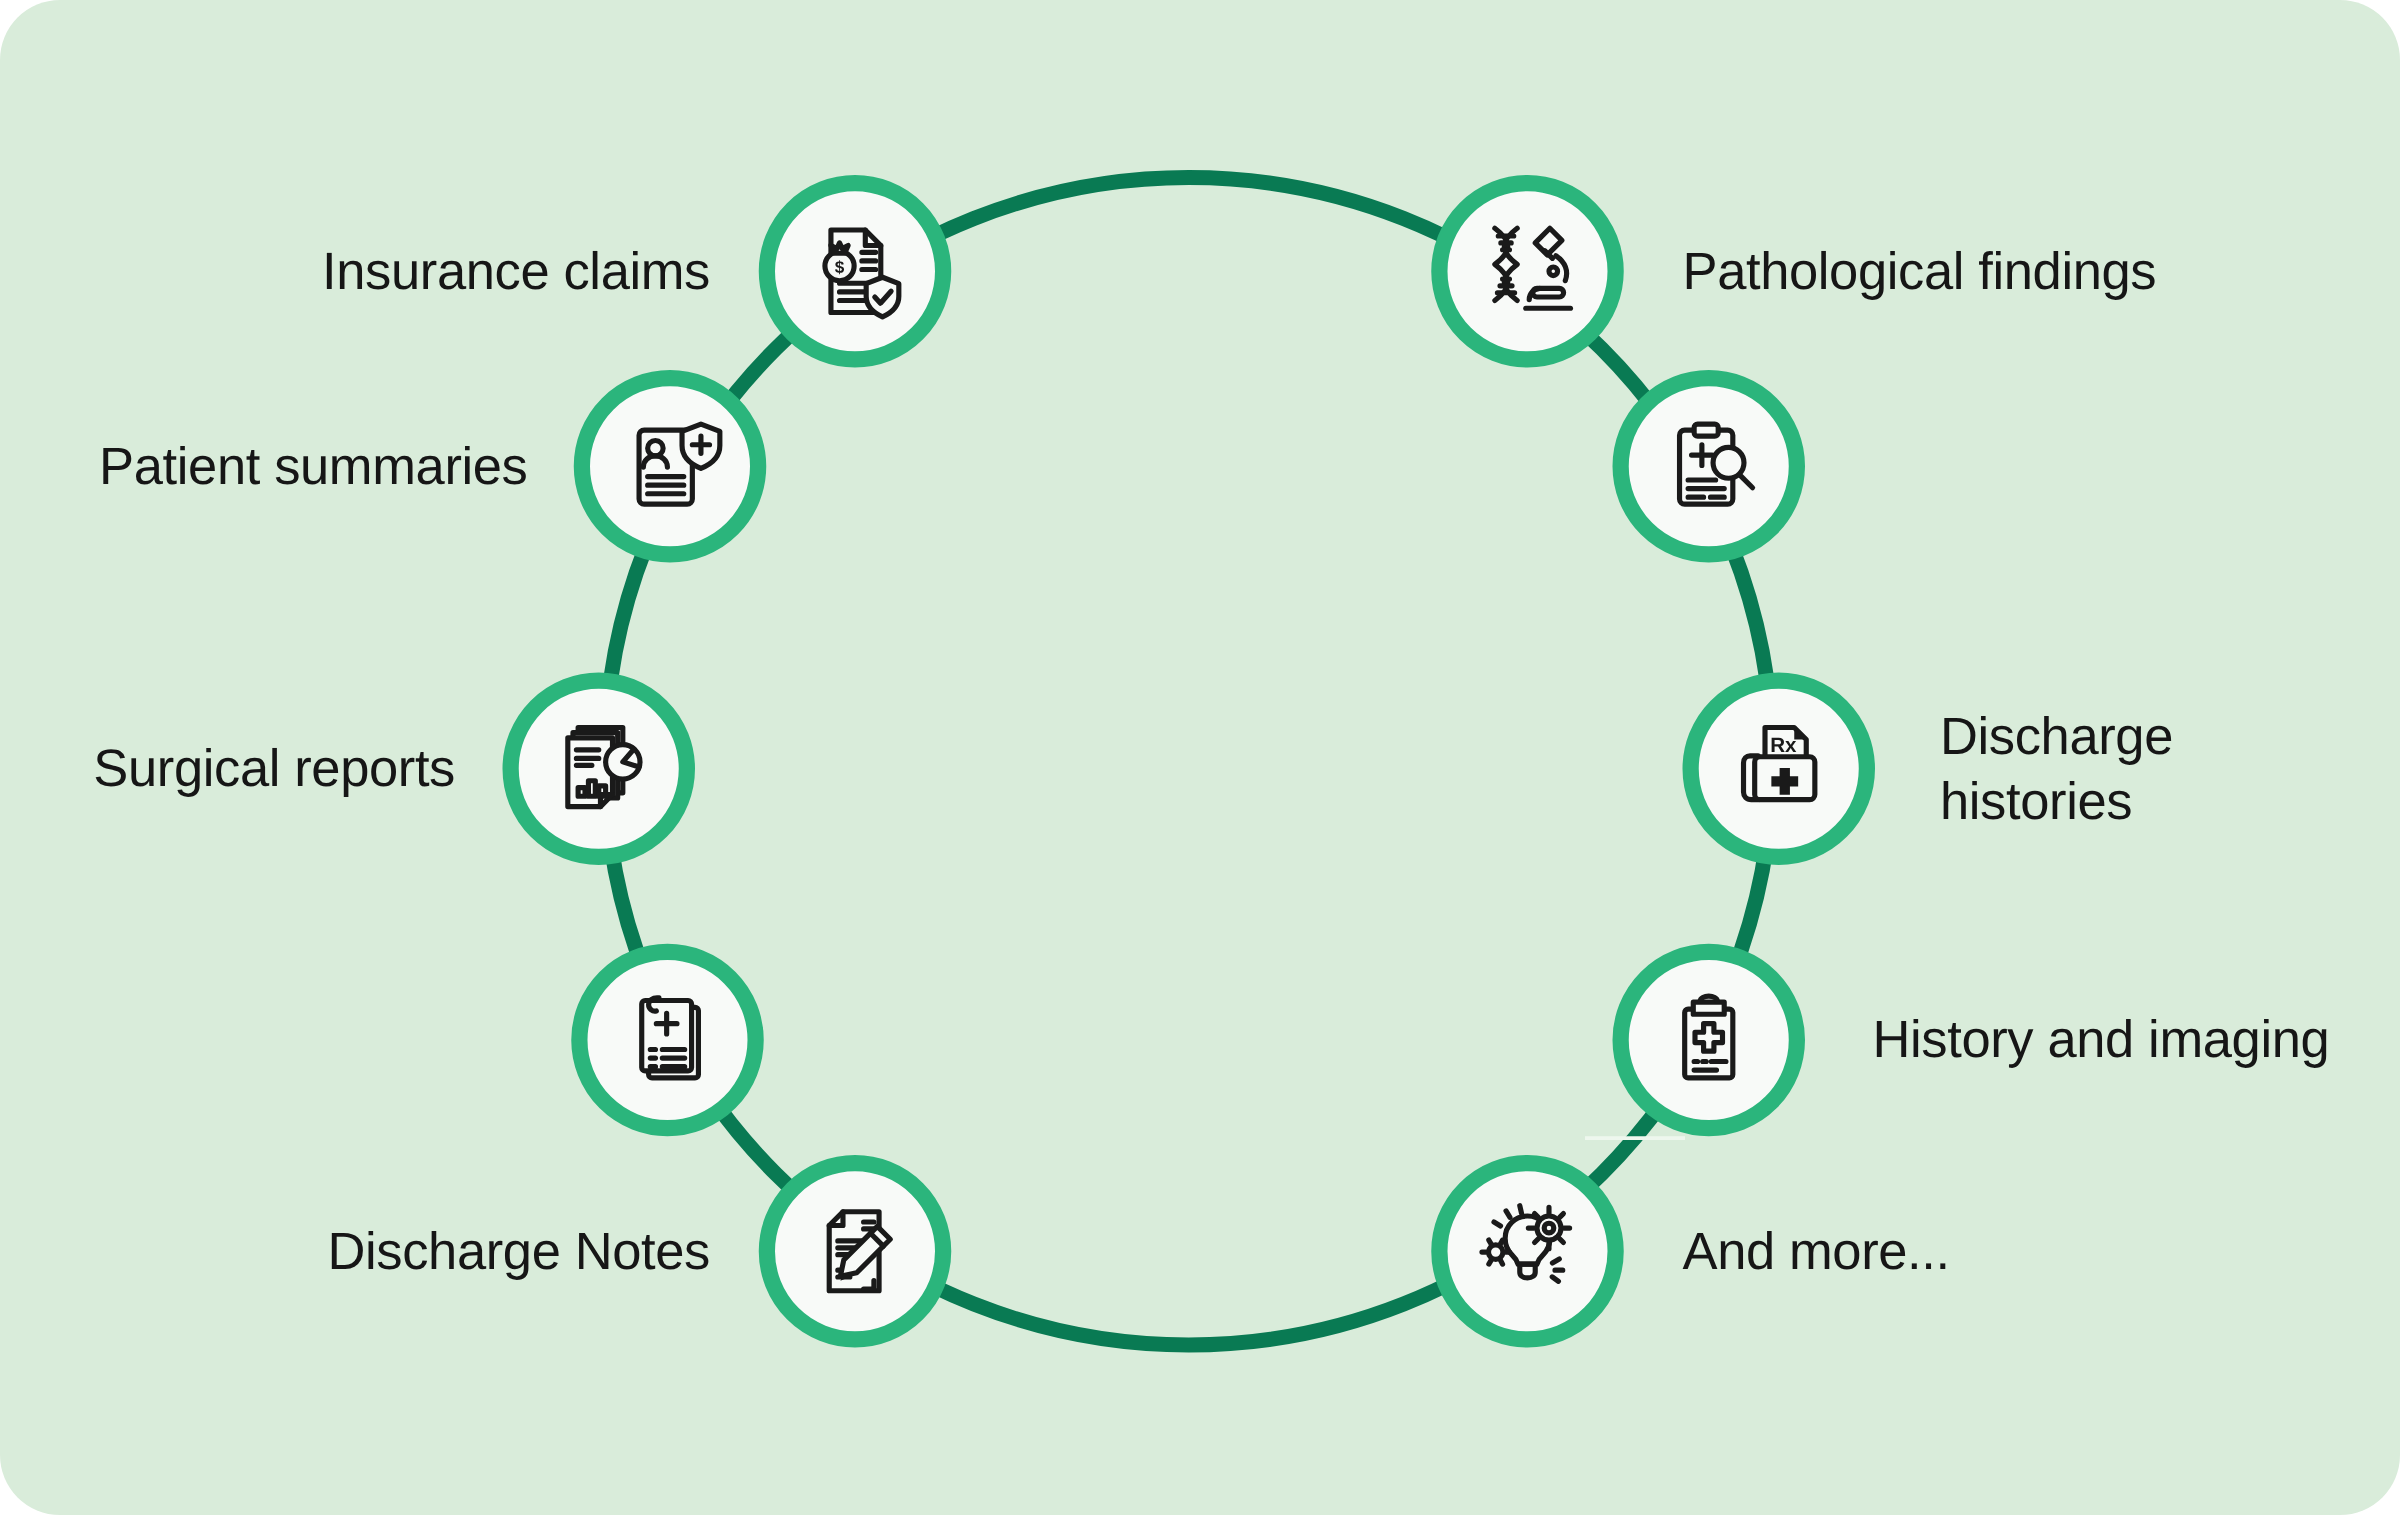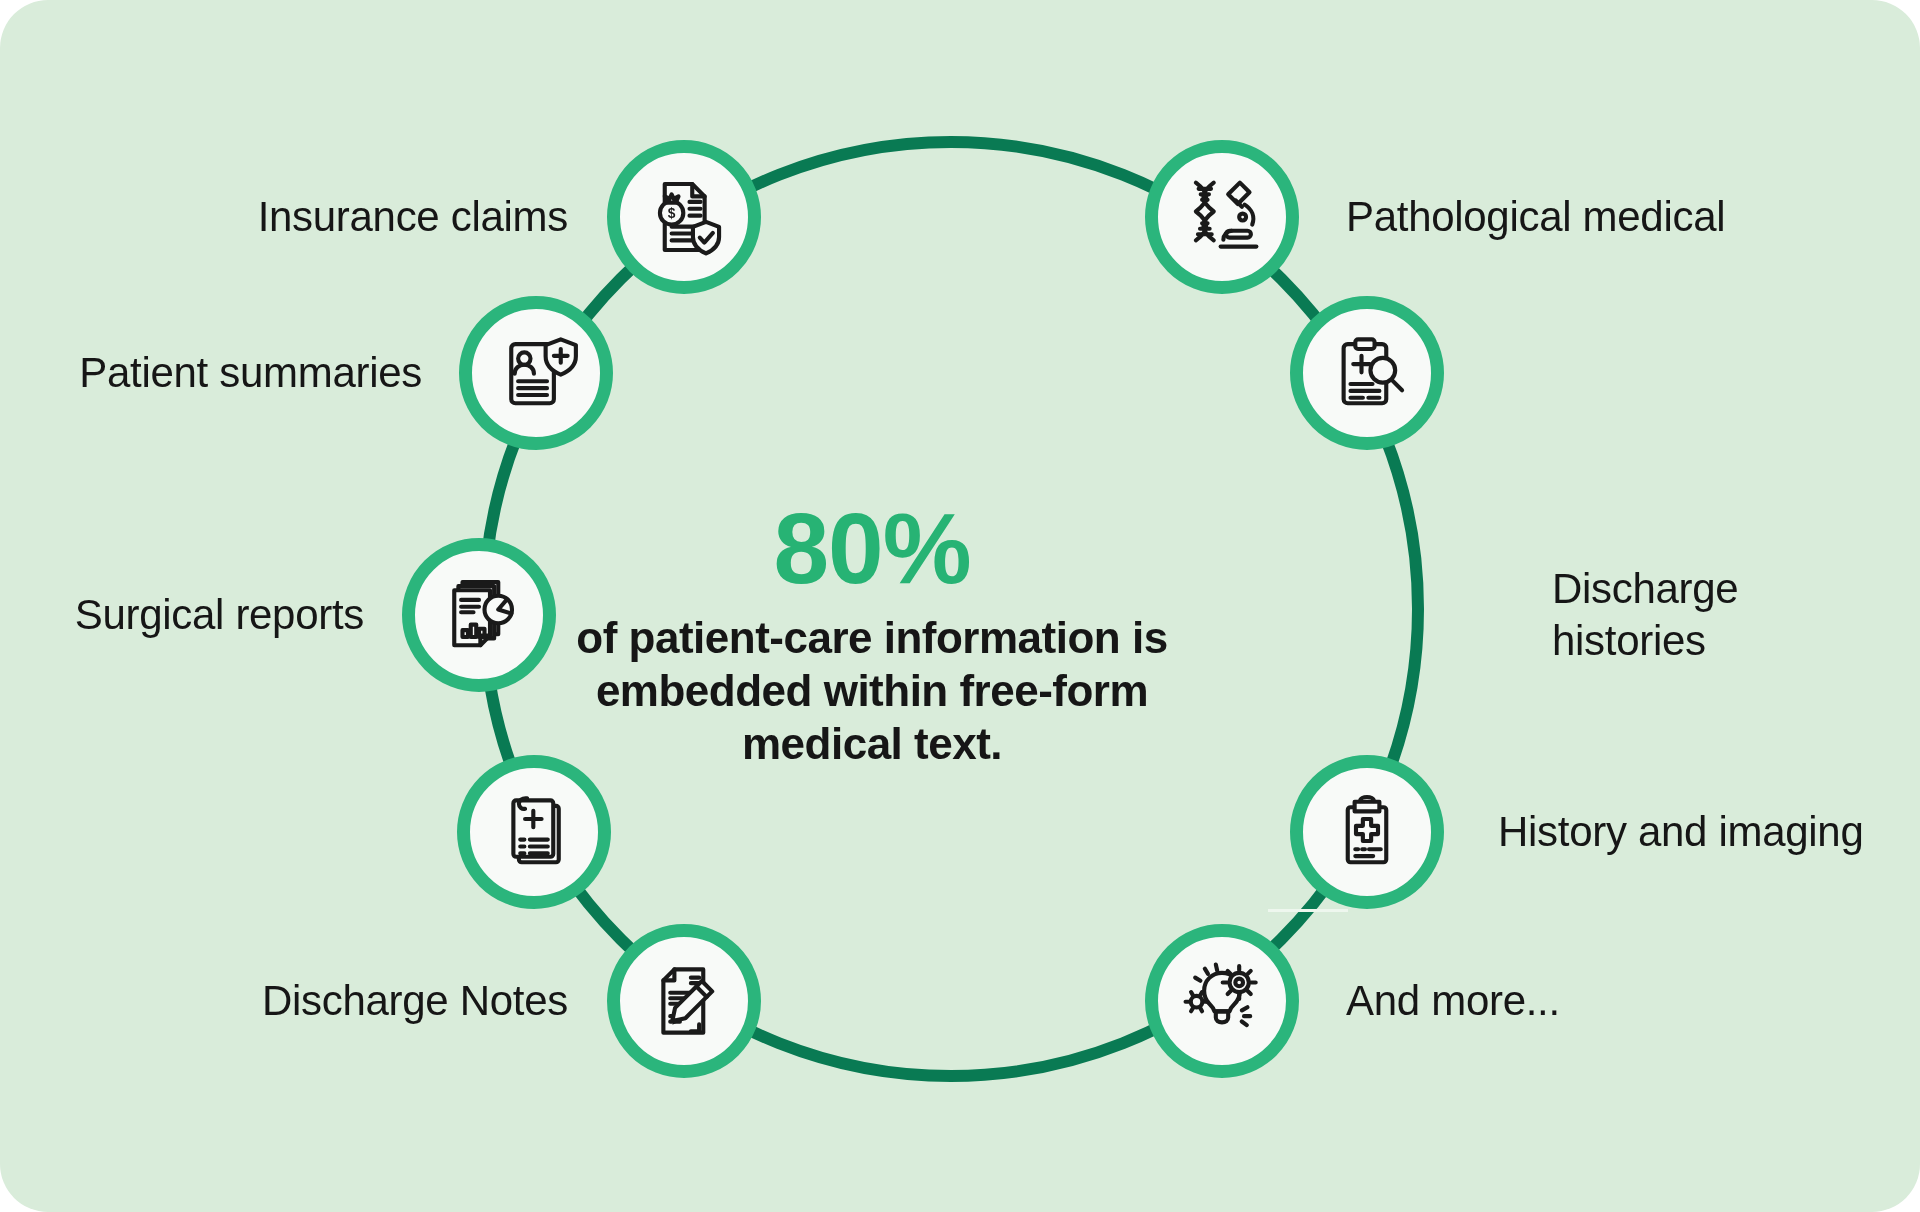--- a/index.html
+++ b/index.html
@@ -46,28 +46,20 @@
   svg.ic .solid{fill:#1a1a1a;stroke:none}
   svg.ic text{stroke:none;fill:#1a1a1a;font-family:"Liberation Sans",sans-serif;font-weight:bold}
 </style>
 </head>
 <body>
 
 <div class="card">
 
   <div class="ring"></div>
 
-  <div class="center">
-    <div class="stat">80%</div>
-    <div class="desc">
-      <div>of patient-care information is</div>
-      <div>embedded within free-form</div>
-      <div>medical text.</div>
-    </div>
-  </div>
 
   <div class="badge b1">
     <svg class="ic" viewBox="0 0 64 64" width="88" height="88">
       <path d="M18 8h20l9 9v39H18z"></path>
         <path d="M38 8v9h9"></path>
       <path d="M36 21h8M36 26h8M36 31h8"></path>
       <path d="M23 39h20M23 44h20M23 49h20"></path>
       <circle class="bgfill" cx="23" cy="29" r="8.5"></circle>
       <path class="bgfill" d="M20 21.5l-2-4.5 3.5 1.8 1.5-3.3 1.6 3.3 3.4-1.8-2 4.5z"></path>
       <text x="23" y="32.8" text-anchor="middle" font-size="10">$</text>
@@ -145,20 +137,30 @@
     <svg class="ic" viewBox="0 0 64 64" width="88" height="88">
       <rect x="15" y="11" width="31" height="43" rx="3"></rect>
       <rect class="bgfill" x="23.5" y="7.5" width="14" height="7" rx="2"></rect>
       <path d="M28 19.5v12M22 25.5h12" stroke-width="4.2"></path>
       <path d="M20 40h16M20 45h21M20 50h9M33 50h8"></path>
       <circle class="bgfill" cx="43.5" cy="30" r="9" stroke-width="3.4"></circle>
       <path d="M50 37l7.5 7.5" stroke-width="4.5"></path>
     </svg>
   </div>
 
+  <div class="badge b8">
+    <svg class="ic" viewBox="0 0 64 64" width="88" height="88">
+      <path d="M24 26V8h17l7 7v11"></path>
+      <path class="solid" d="M41 8l7 7h-7z"></path>
+      <text x="27" y="22" font-size="12">Rx</text>
+      <path class="bgfill" d="M20 50h-4c-2.8 0-4.5-2-4.5-4.5v-17c0-2.3 1.6-4 3.8-4H20"></path>
+      <rect class="bgfill" x="18" y="25" width="35" height="25" rx="3"></rect>
+      <path class="solid" d="M32.5 31.5h6v4.8h4.8v6h-4.8v4.8h-6v-4.8h-4.8v-6h4.8z"></path>
+    </svg>
+  </div>
 
   <div class="badge b9">
     <svg class="ic" viewBox="0 0 64 64" width="88" height="88">
       <rect x="18" y="14" width="28" height="40" rx="2" stroke-width="4"></rect>
       <rect class="bgfill" x="23" y="10" width="18" height="7" stroke-width="4"></rect>
       <path d="M27 9.5c0-4 10-4 10 0" stroke-width="3.4"></path>
       <path d="M29 22.5h6v5h5v6h-5v5h-6v-5h-5v-6h5z" stroke-width="3.2"></path>
       <path d="M23.5 44.5h2M28.5 44.5h2M33.5 44.5h8.5M23.5 49.5h13" stroke-width="3.6"></path>
     </svg>
   </div>
@@ -174,19 +176,19 @@
       <circle cx="44.5" cy="18.5" r="2.8"></circle>
       <circle class="bgfill" cx="13.5" cy="32.5" r="4.2"></circle>
       <path d="M19 32.5h2.5M16.3 37.3l1.2 2.2M10.8 37.3l-1.3 2.2M8 32.5H5.5M10.8 27.7l-1.3-2.2M16.3 27.7l1.2-2.2" stroke-width="2.6"></path>
     </svg>
   </div>
 
   <div class="label left l1">Insurance claims</div>
   <div class="label left l3">Surgical reports</div>
   <div class="label left l2">Patient summaries</div>
   <div class="label left l5">Discharge Notes</div>
-  <div class="label l6">Pathological medical</div>
+  <div class="label l6">Pathological findings</div>
   <div class="label l8">Discharge histories</div>
   <div class="label l9">History and imaging</div>
   <div class="label l10">And more...</div>
 
   <div class="artifact"></div>
 </div>
 
 </body></html>

